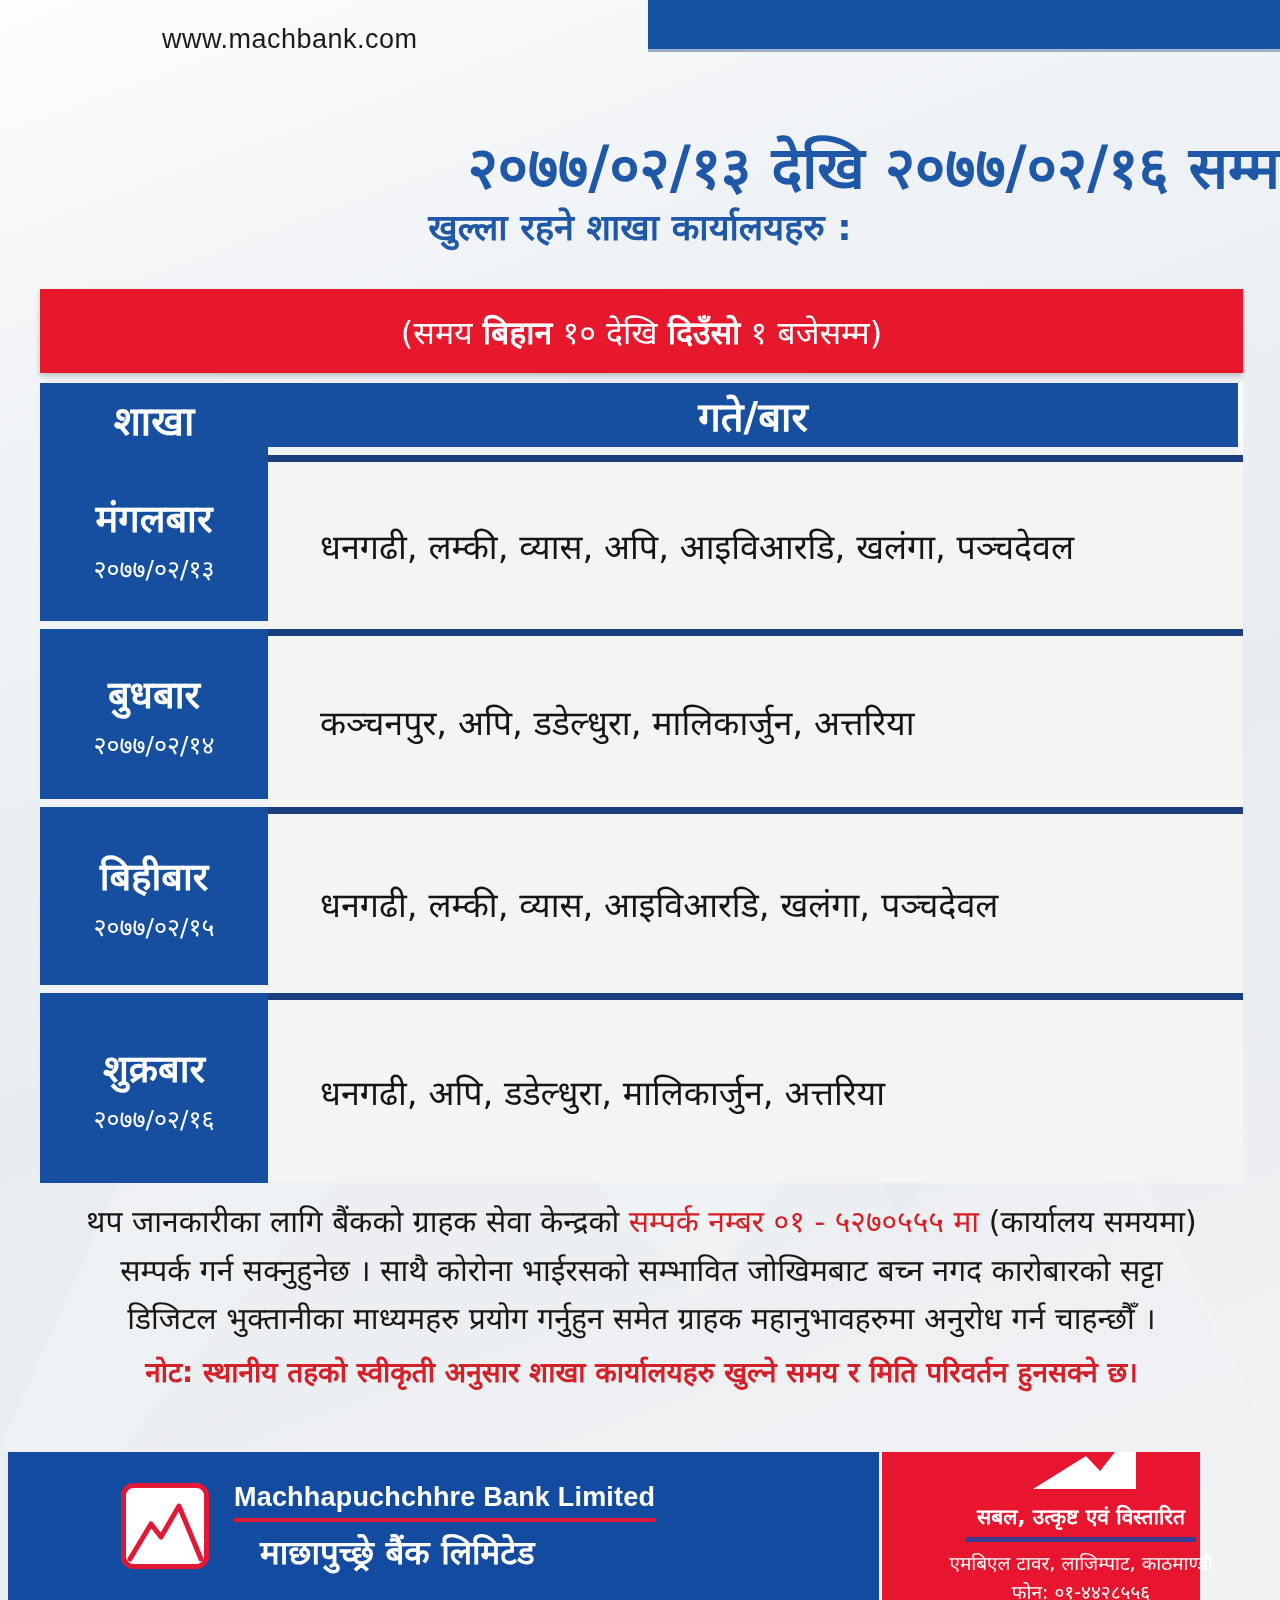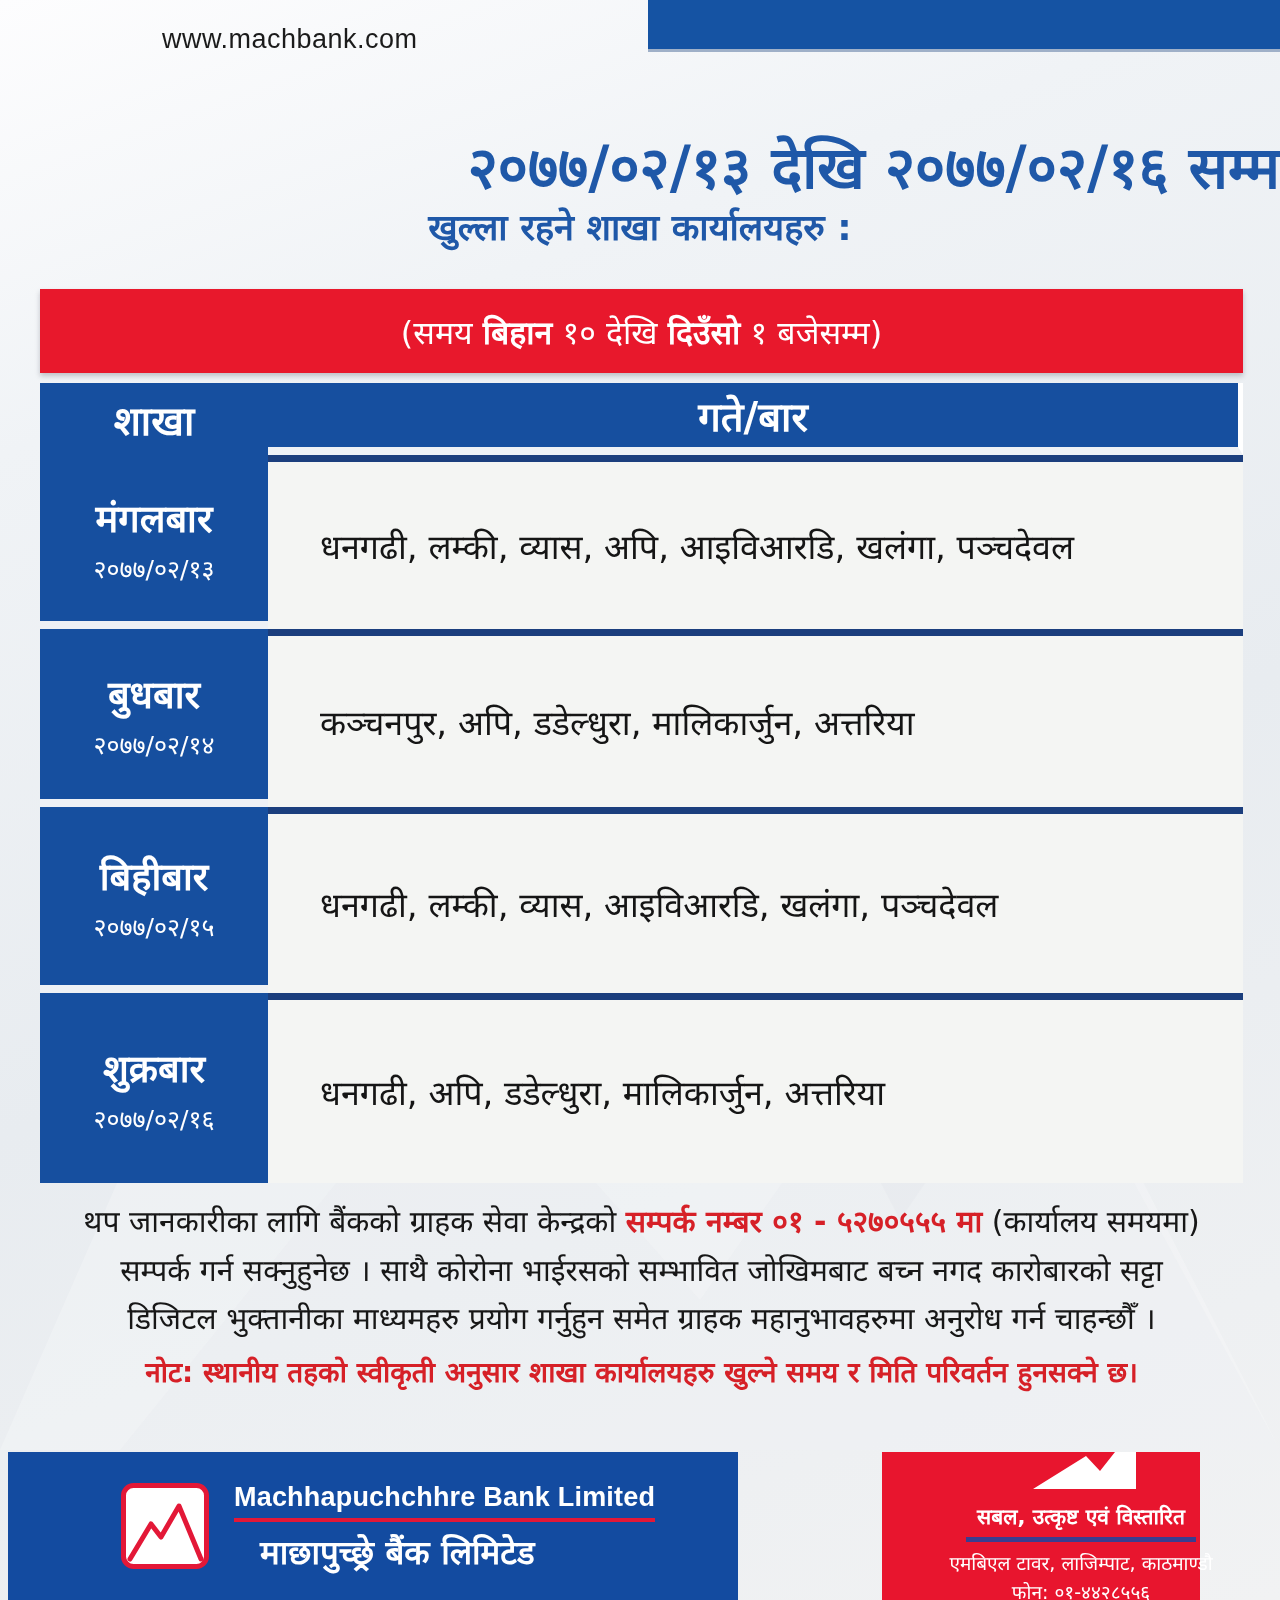--- a/index.html
+++ b/index.html
@@ -49,27 +49,27 @@
   .daycell .date{font-size:25px;margin-top:8px;font-weight:500;}
   .branchcell{
     background:var(--cellbg);border-top:7px solid var(--navy-line);
     display:flex;align-items:center;padding-left:52px;padding-right:14px;
     font-size:34px;color:#151515;font-weight:500;
   }
   .paragraph{
     position:absolute;left:40px;top:1198px;width:1203px;text-align:center;
     font-size:30px;line-height:1.62;color:#171717;font-weight:500;
   }
-  .paragraph .hot{color:var(--red-text);font-weight:bold;}
+  .paragraph .hot{color:var(--red-text);font-weight:normal;}
   .note{
     position:absolute;left:40px;top:1352px;width:1203px;text-align:center;
     font-size:28px;font-weight:bold;color:var(--red-text);
   }
   .footer-blue{
-    position:absolute;left:8px;top:1452px;width:730px;height:148px;background:#134BA0;
+    position:absolute;left:8px;top:1452px;width:871px;height:148px;background:#134BA0;
     display:flex;align-items:center;padding-left:112px;gap:24px;
   }
   .logo-box{width:90px;height:88px;flex:0 0 auto;}
   .namestack{display:flex;flex-direction:column;width:fit-content;margin-top:4px;}
   .bank-en{font-family:"Liberation Sans",sans-serif;font-size:27px;font-weight:bold;color:#fff;letter-spacing:.2px;}
   .bank-underline{height:4px;background:#E31837;margin:5px 0 7px 0;width:100%;}
   .bank-np{font-size:33px;font-weight:bold;color:#fff;margin-left:26px;}
   .footer-red{position:absolute;left:882px;top:1452px;width:318px;height:148px;background:#E8152E;}
   .peak{position:absolute;left:151px;top:0;}
   .redstack{position:absolute;left:0;top:50px;width:398px;text-align:center;color:#fff;}

